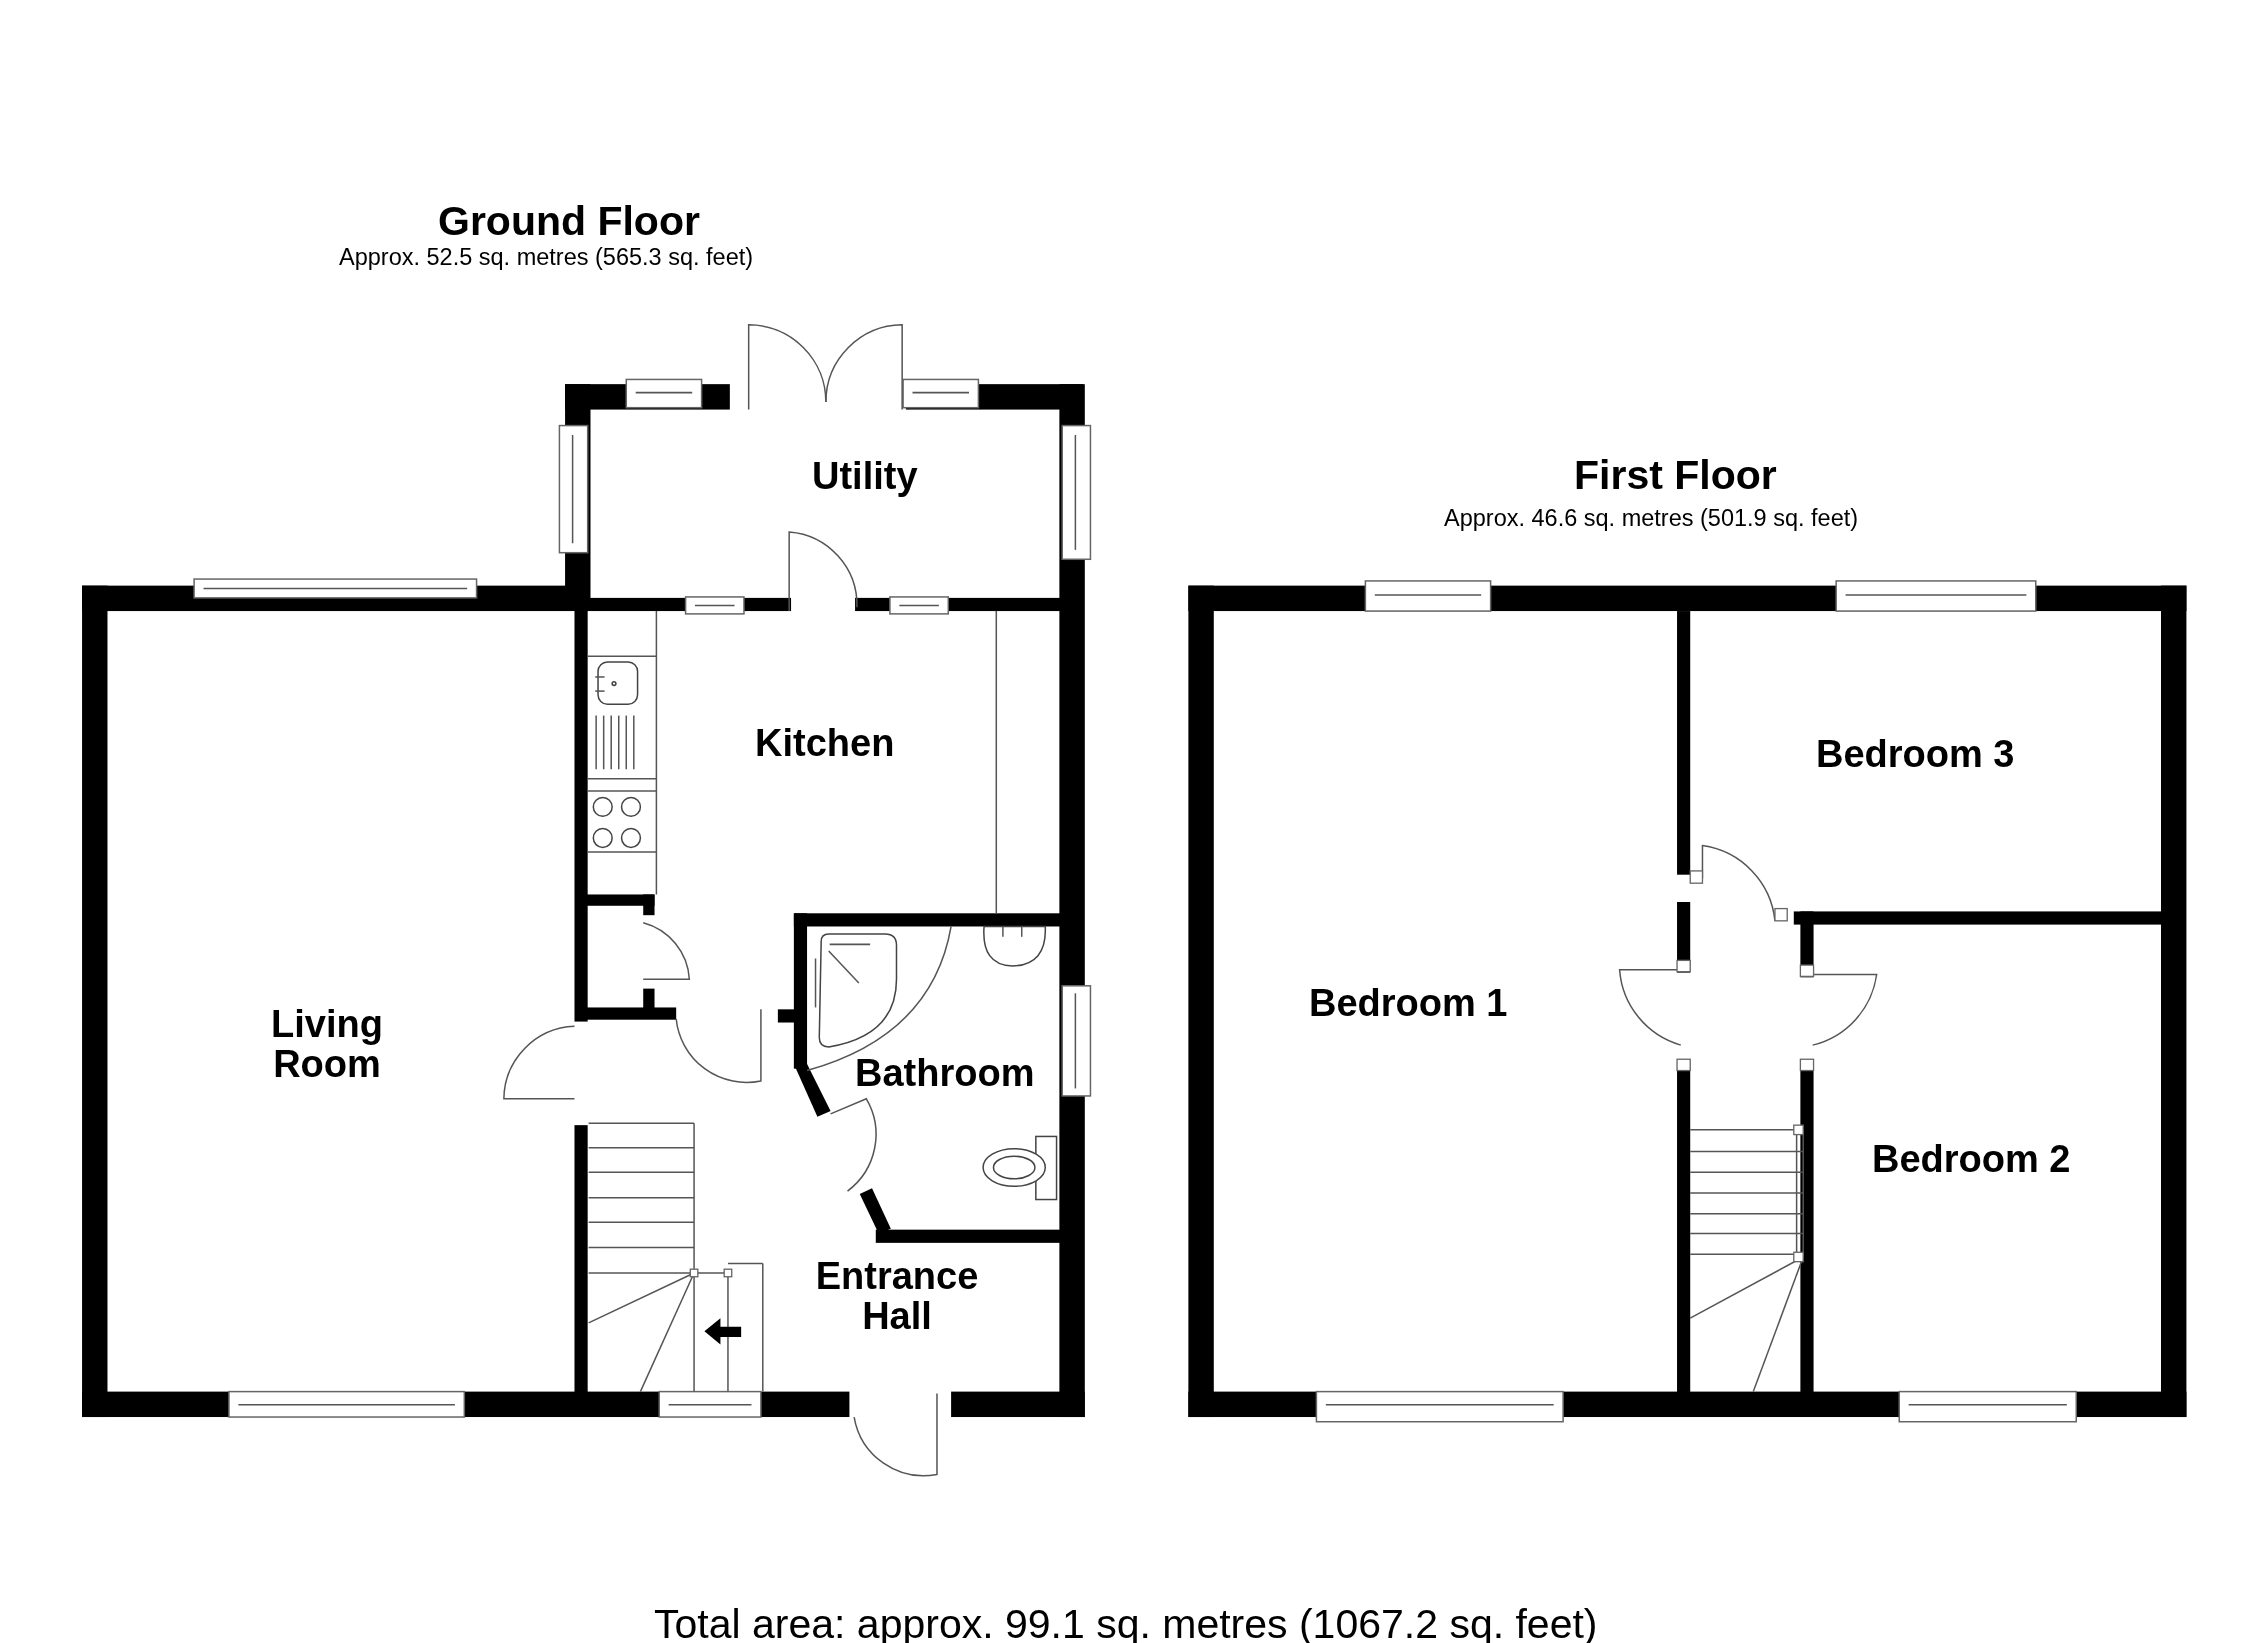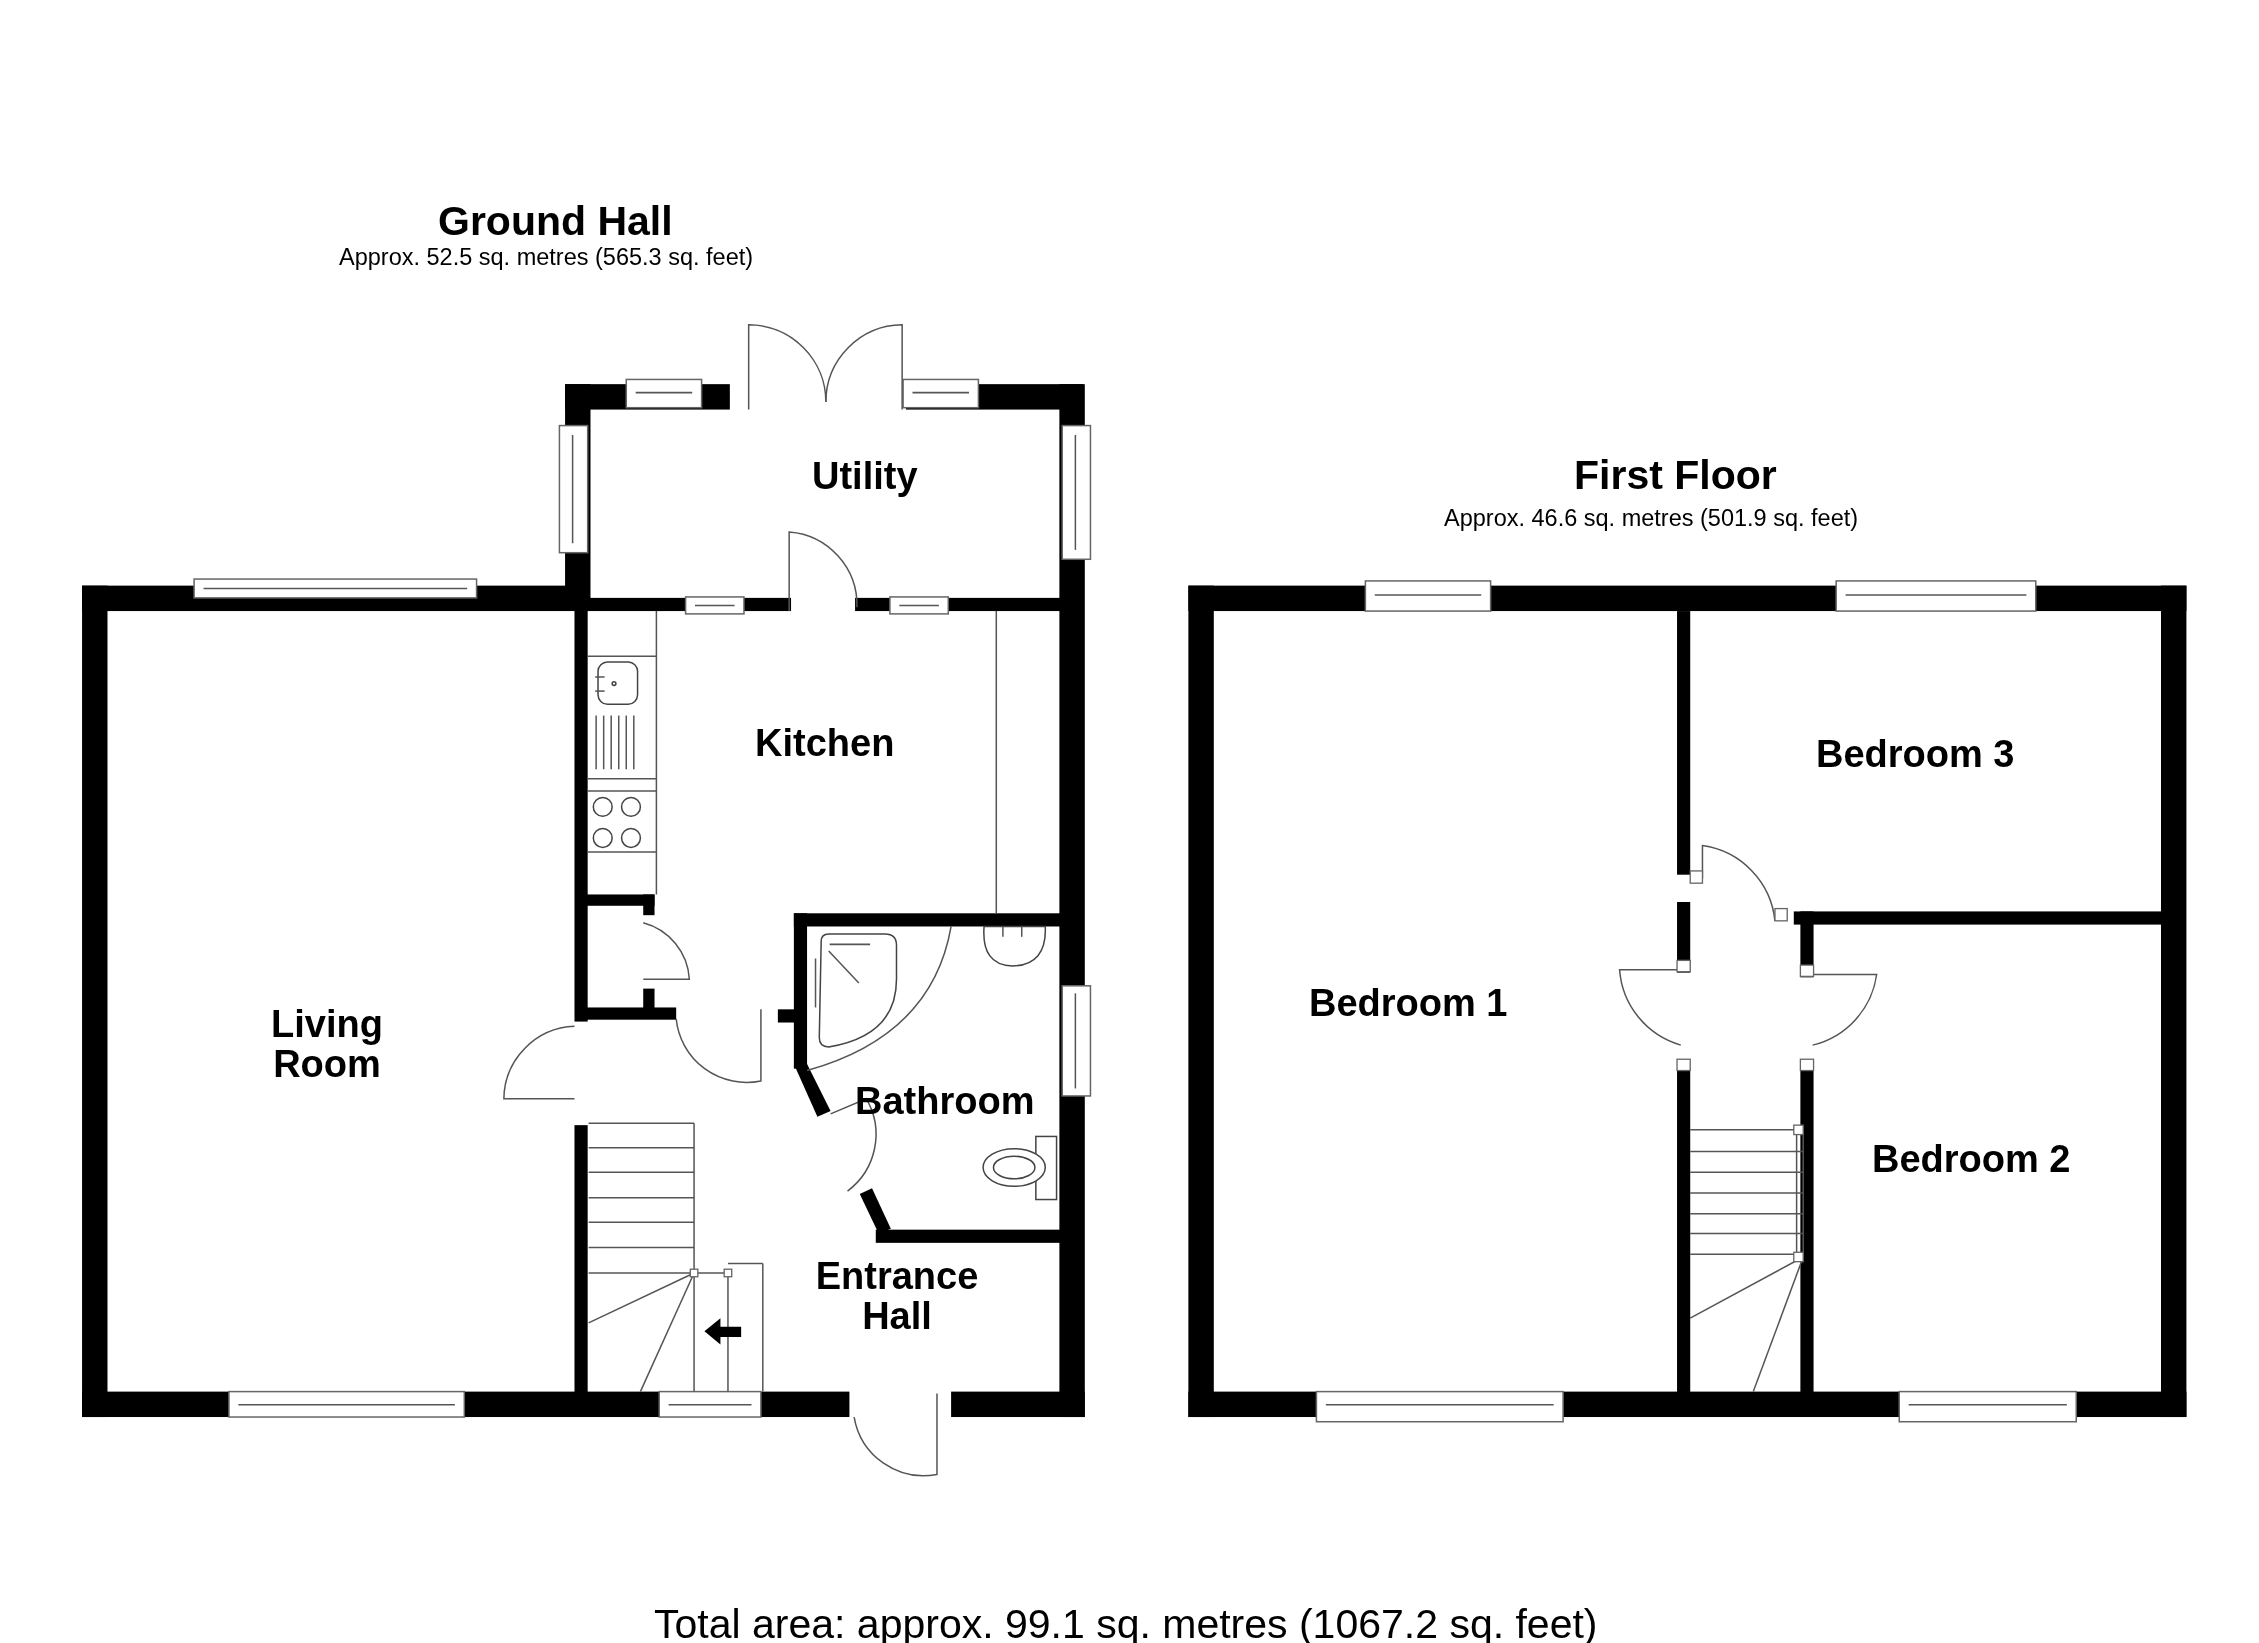--- a/index.html
+++ b/index.html
@@ -191,33 +191,33 @@
       <line class="thin" x1="1915" y1="1200" x2="1915" y2="1335"></line>
       <line class="thin" x1="1908" y1="1200" x2="1908" y2="1335"></line>
       <line class="thin" x1="1915" y1="1335" x2="1795" y2="1400"></line>
       <line class="thin" x1="1915" y1="1335" x2="1862" y2="1478"></line>
       <rect class="jamb" x="1905" y="1195" width="10" height="10"></rect>
       <rect class="jamb" x="1905" y="1330" width="10" height="10"></rect>
     </g>
   </g>
 </svg>
 
-<div class="txt floor-title" style="left:438px; top:198px;">Ground Hall</div>
+<div class="txt floor-title" style="left:438px; top:198px;">Ground Floor</div>
 <div class="txt floor-area" style="left:339px; top:244px;">Approx. 52.5 sq. metres (565.3 sq. feet)</div>
 
 <div class="txt floor-title" style="left:1574px; top:452px;">First Floor</div>
 <div class="txt floor-area" style="left:1444px; top:505px;">Approx. 46.6 sq. metres (501.9 sq. feet)</div>
 
 <div class="txt room" style="left:766px; top:456px;margin-left:46px;">Utility</div>
 <div class="txt room" style="left:755px; top:723px;">Kitchen</div>
 <div class="txt room" style="left:266px; top:1004px; width:122px;">
   <div>Living</div>
   <div>Room</div>
 </div>
-<div class="txt room" style="left:855px; top:1053px;margin-top:28px;">Bathroom</div>
+<div class="txt room" style="left:855px; top:1053px;">Bathroom</div>
 <div class="txt room" style="left:810px; top:1256px; width:174px;">
   <div>Entrance</div>
   <div>Hall</div>
 </div>
 
 <div class="txt room" style="left:1309px; top:983px;">Bedroom 1</div>
 <div class="txt room" style="left:1872px; top:1139px;">Bedroom 2</div>
 <div class="txt room" style="left:1816px; top:734px;">Bedroom 3</div>
 
 <div class="txt total" style="left:654px; top:1601px;">Total area: approx. 99.1 sq. metres (1067.2 sq. feet)</div>

